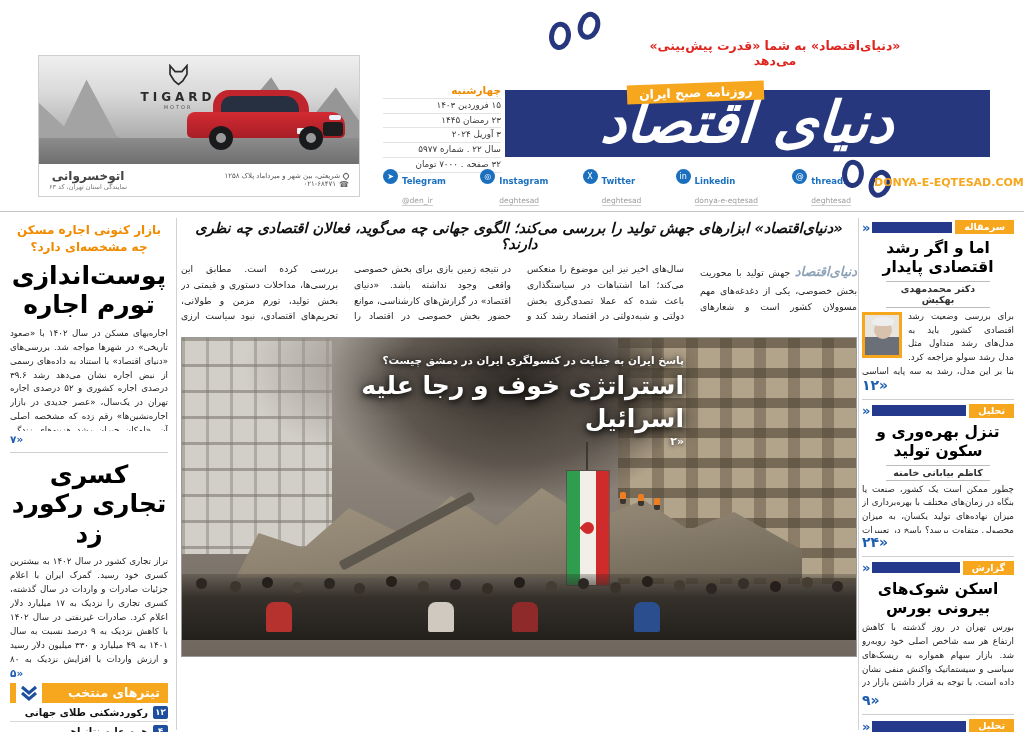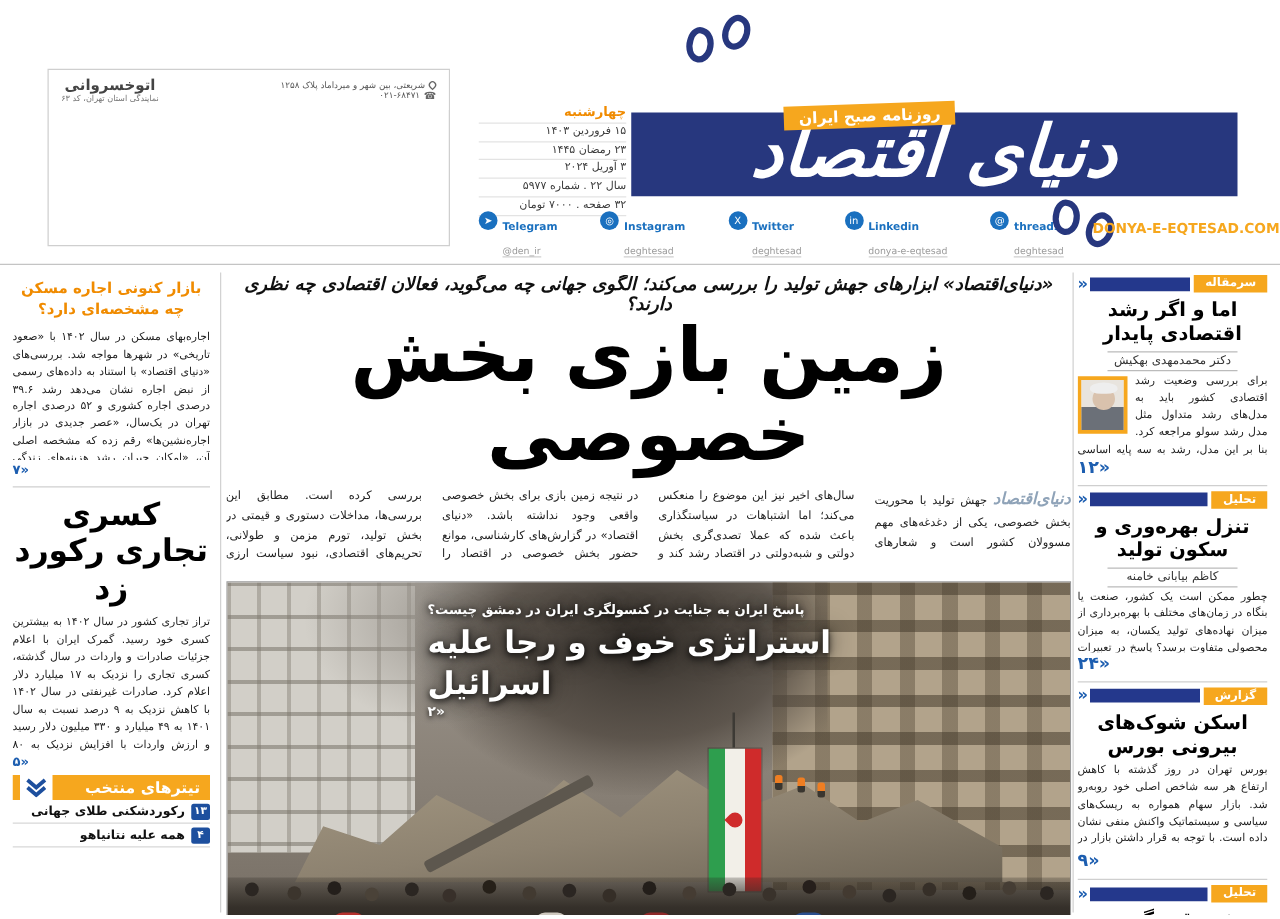--- a/index.html
+++ b/index.html
@@ -85,21 +85,21 @@
   .flag .w::after { content:""; position:absolute; left:50%; top:50%; width:12px; height:12px; background:#cf2b2b; border-radius:50% 50% 50% 0; transform:translate(-50%,-50%) rotate(45deg); }
   .flagpole { position:absolute; left:404px; bottom:186px; width:2px; height:28px; background:#3d3a35; }
   .ph-crowd { position:absolute; left:0; bottom:16px; width:100%; height:66px; background:linear-gradient(180deg, rgba(40,36,32,.25) 0%, #35302a 36%, #23201c 100%); }
   .heads { position:absolute; left:14px; top:4px; width:11px; height:11px; border-radius:50%; background:#2b2622;
      box-shadow: 34px 3px 0 #3c352d, 66px -1px 0 #241f1b, 96px 4px 0 #4a4238, 128px 0 0 #2b2622, 158px 5px 0 #38302a,
        190px -2px 0 #262019, 222px 3px 0 #423a31, 254px 1px 0 #2b2622, 286px 5px 0 #352e27, 318px -1px 0 #231e1a,
        350px 3px 0 #453c33, 382px 0 0 #2b2622, 414px 4px 0 #39322b, 446px -2px 0 #261f1b, 478px 2px 0 #433a31,
        510px 5px 0 #2b2622, 542px 0 0 #362f28, 574px 3px 0 #241f1a, 606px -1px 0 #453d34, 636px 3px 0 #2b2622; }
   .shirt { position:absolute; bottom:8px; width:26px; height:30px; border-radius:8px 8px 2px 2px; }
   .sh-red { left:84px; background:#b5322e; } .sh-blue { left:452px; background:#2b4f8e; } .sh-white { left:246px; background:#cfc9bf; } .sh-red2 { left:330px; background:#8e2a2a; }
-  .ph-ovl { position:absolute; top:16px; left:160px; width:330px; text-align:left; color:#fff; z-index:4; }
+  .ph-ovl { position:absolute; top:16px; left:172px; width:330px; text-align:right; color:#fff; z-index:4; }
   .ph-ovl .k { font-size:10.5px; font-weight:bold; text-shadow:0 1px 5px rgba(0,0,0,.95), 0 0 14px rgba(0,0,0,.8); }
   .ph-ovl .t { margin-top:4px; font-size:25px; font-weight:900; line-height:1.3; text-shadow:0 2px 6px rgba(0,0,0,.95), 0 0 18px rgba(0,0,0,.85); }
   .ph-ovl .r { font-size:11px; font-weight:bold; text-shadow:0 1px 4px rgba(0,0,0,.9); }
 
   
   .col-left { position:absolute; left:10px; top:222px; width:158px; height:510px; overflow:hidden; }
   .col-right { position:absolute; left:862px; top:218px; width:152px; height:514px; overflow:hidden; }
   .lk { text-align:center; color:#f08b00; font-weight:bold; font-size:12px; line-height:1.45; }
   .ltitle { text-align:center; font-size:25px; font-weight:900; color:#000; line-height:1.18; margin-top:4px; letter-spacing:-0.5px; }
   .lbody { margin-top:7px; font-size:8.7px; line-height:1.6; text-align:justify; color:#222; overflow:hidden; }
@@ -111,53 +111,76 @@
   .picks-chev { position:absolute; left:6px; top:-2px; width:26px; height:24px; background:#fff; display:flex; align-items:center; justify-content:center; }
   .pick { display:flex; align-items:center; gap:5px; border-bottom:1px solid #d8d8d8; padding:2.5px 0; }
   .pick .num { flex:0 0 15px; height:13px; background:#1d4f9e; color:#fff; font-size:8.5px; font-weight:bold; text-align:center; line-height:13px; border-radius:2px; }
   .pick .tt { font-size:10px; font-weight:bold; color:#111; white-space:nowrap; overflow:hidden; }
 
   .sec { display:flex; align-items:center; margin-top:2px; }
   .sec-label { background:#f6a71e; color:#fff; font-size:9.5px; font-weight:bold; padding:1px 9px; line-height:12px; }
   .sec-bar { flex:1; height:11px; background:#24388c; margin:0 3px 0 2px; }
   .sec-chev { color:#1d5eb0; font-size:13px; font-weight:bold; line-height:11px; }
   .rtitle { text-align:center; font-size:15.5px; font-weight:900; color:#000; margin-top:5px; line-height:1.25; letter-spacing:-0.3px; }
-  .rauthor { text-align:center; font-size:9.5px; font-weight:normal; color:#333; margin:3px auto 2px; width:104px; border-top:1px solid #bbb; border-bottom:1px solid #bbb; padding:1.5px 0; }
+  .rauthor { text-align:center; font-size:9.5px; font-weight:bold; color:#333; margin:3px auto 2px; width:104px; border-top:1px solid #bbb; border-bottom:1px solid #bbb; padding:1.5px 0; }
   .rbody { font-size:8.7px; line-height:1.58; text-align:justify; color:#222; overflow:hidden; }
   .avatar { float:left; width:40px; height:46px; border:3px solid #f6a71e; background:linear-gradient(180deg,#e8e4de 55%,#6b7078 55%); margin:2px 6px 2px 0; position:relative; }
   .avatar::before { content:""; position:absolute; left:9px; top:6px; width:18px; height:18px; background:#d9c2ad; border-radius:50%; }
   .avatar::after { content:""; position:absolute; left:7px; top:2px; width:22px; height:9px; background:#eee; border-radius:50% 50% 40% 40%; }
   .rb1 { max-height:66px; } .rb2 { max-height:50px; } .rb3 { max-height:70px; }
   .rrule { height:1px; background:#cfcfcf; margin:6px 0 4px; }
   .rref { display:block; text-align:left; color:#1d5eb0; font-weight:bold; font-size:14px; margin-top:1px; }
 </style>
 </head>
 <body>
 
 <div class="page">
 
   <div class="ad">
+    <div class="ad-scene">
+      <div class="mt mt1"></div>
+      <div class="mt mt2"></div>
+      <div class="road"></div>
+      <div class="ad-brand">
+        <svg width="34" height="22" viewBox="0 0 40 26">
+            <path d="M10 2 L16 9 L24 9 L30 2 L30 12 L25 20 L20 24 L15 20 L10 12 Z" fill="none" stroke="#2b2b2b" stroke-width="2"></path>
+          </svg>
+        <div class="word">TIGARD</div>
+        <div class="sub">MOTOR</div>
+      </div>
+      <div class="car">
+        <div class="cabin"></div>
+        <div class="glass"></div>
+        <div class="bodyp"></div>
+        <div class="grille"></div>
+        <div class="light"></div>
+        <div class="plate"></div>
+        <div class="wheel w1"></div>
+        <div class="wheel w2"></div>
+      </div>
+    </div>
     <div class="ad-footer">
       <div class="contact">
         <div class="row">
             <span class="pin"></span>
             <span>شریعتی، بین شهر و میرداماد پلاک ۱۲۵۸</span>
           </div>
         <div class="row">
             <span class="tel">☎</span>
             <span>۰۲۱-۶۸۴۷۱</span>
           </div>
       </div>
       <div class="dealer">
         <div class="nm">اتوخسروانی</div>
         <div class="sb">نمایندگی استان تهران، کد ۶۳</div>
       </div>
     </div>
   </div>
 
+  <div class="slogan">«دنیای‌اقتصاد» به شما «قدرت پیش‌بینی» می‌دهد</div>
   <div class="deco dc1"></div>
   <div class="deco dc2"></div>
   <div class="mast-bar"></div>
   <div class="mast-title">دنیای اقتصاد</div>
   <div class="badge">روزنامه صبح ایران</div>
   <div class="deco dc3"></div>
   <div class="deco dc4"></div>
 
   <div class="dateblock">
     <div class="ln wd">چهارشنبه</div>
@@ -191,21 +214,20 @@
     </div>
   </div>
   <div class="website">DONYA-E-EQTESAD.COM</div>
 
   <div class="hdiv"></div>
   <div class="vsep vs1"></div>
   <div class="vsep vs2"></div>
 
   <div class="col-center">
     <div class="lead-kicker">«دنیای‌اقتصاد» ابزارهای جهش تولید را بررسی می‌کند؛ الگوی جهانی چه می‌گوید، فعالان اقتصادی چه نظری دارند؟</div>
-    <div class="lead-headline">زمین بازی بخش خصوصی</div>
     <div class="lead-body">
       <span class="inline-logo">دنیای‌اقتصاد</span>
       <span>جهش تولید با محوریت بخش خصوصی، یکی از دغدغه‌های مهم مسوولان کشور است و شعارهای سال‌های اخیر نیز این موضوع را منعکس می‌کند؛ اما اشتباهات در سیاستگذاری باعث شده که عملا تصدی‌گری بخش دولتی و شبه‌دولتی در اقتصاد رشد کند و در نتیجه زمین بازی برای بخش خصوصی واقعی وجود نداشته باشد. «دنیای اقتصاد» در گزارش‌های کارشناسی، موانع حضور بخش خصوصی در اقتصاد را بررسی کرده است. مطابق این بررسی‌ها، مداخلات دستوری و قیمتی در بخش تولید، تورم مزمن و طولانی، تحریم‌های اقتصادی، نبود سیاست ارزی مناسب، بی‌اعتمادی به سیاستگذاران، خروج سرمایه و سرمایه‌گذار از کشور و دشواری تامین مالی بخش واقعی از جمله مواردی بوده که به موجب تحلیل رفتن توان بخش خصوصی در کشور شده است. حال سیاستگذار باید با اعتمادسازی، ثبات اقتصادی، توسعه ابزارهای تامین مالی، عدم مداخله و قیمت‌گذاری گسترده و کاهش نااطمینانی‌ها شرایط را برای حرکت اقتصاد با محوریت بخش خصوصی فراهم سازد.</span>
       
     </div>
 
     <div class="photo">
       <div class="ph-bldg-left"></div>
       <div class="ph-bldg-right"></div>
       <div class="ph-smoke2"></div>
@@ -234,20 +256,21 @@
         <div class="k">پاسخ ایران به جنایت در کنسولگری ایران در دمشق چیست؟</div>
         <div class="t">استراتژی خوف و رجا علیه اسرائیل</div>
         <div class="r">«۲</div>
       </div>
 
     </div>
   </div>
 
   <div class="col-left">
     <div class="lk">بازار کنونی اجاره مسکن چه مشخصه‌ای دارد؟</div>
+    <div class="ltitle">پوست‌اندازی تورم اجاره</div>
     <div class="lbody b1">اجاره‌بهای مسکن در سال ۱۴۰۲ با «صعود تاریخی» در شهرها مواجه شد. بررسی‌های «دنیای اقتصاد» با استناد به داده‌های رسمی از نبض اجاره نشان می‌دهد رشد ۳۹.۶ درصدی اجاره کشوری و ۵۲ درصدی اجاره تهران در یک‌سال، «عصر جدیدی در بازار اجاره‌نشین‌ها» رقم زده که مشخصه اصلی آن، «امکان جبران رشد هزینه‌های زندگی موجر از محل اجاره‌داری» است. سطح تورم اجاره با دو محرک به سطح تورم عمومی رسیده است و همین می‌تواند عامل محرک عرضه به این بازار شود. در این بررسی، چشم‌انداز تورم اجاره ۱۴۰۳ ارائه شده است.</div>
     <span class="pref">«۷</span>
     <div class="lrule"></div>
 
     <div class="ltitle">کسری تجاری رکورد زد</div>
     <div class="lbody b2">تراز تجاری کشور در سال ۱۴۰۲ به بیشترین کسری خود رسید. گمرک ایران با اعلام جزئیات صادرات و واردات در سال گذشته، کسری تجاری را نزدیک به ۱۷ میلیارد دلار اعلام کرد. صادرات غیرنفتی در سال ۱۴۰۲ با کاهش نزدیک به ۹ درصد نسبت به سال ۱۴۰۱ به ۴۹ میلیارد و ۳۳۰ میلیون دلار رسید و ارزش واردات با افزایش نزدیک به ۸۰ درصد نسبت به سال ۱۴۰۱ رقم ۶۶ میلیارد و ۲۸۰ میلیون دلار را ثبت کرد. این در حالی است که با احتساب صادرات نفت، برق، خدمات فنی و مهندسی و تجارت چمدانی شاهد مازاد تجاری بیش از ۲۰ میلیارد دلار هستیم.</div>
     <span class="pref">«۵</span>
 
     <div class="picks-head">
       <span>تیترهای منتخب</span>

